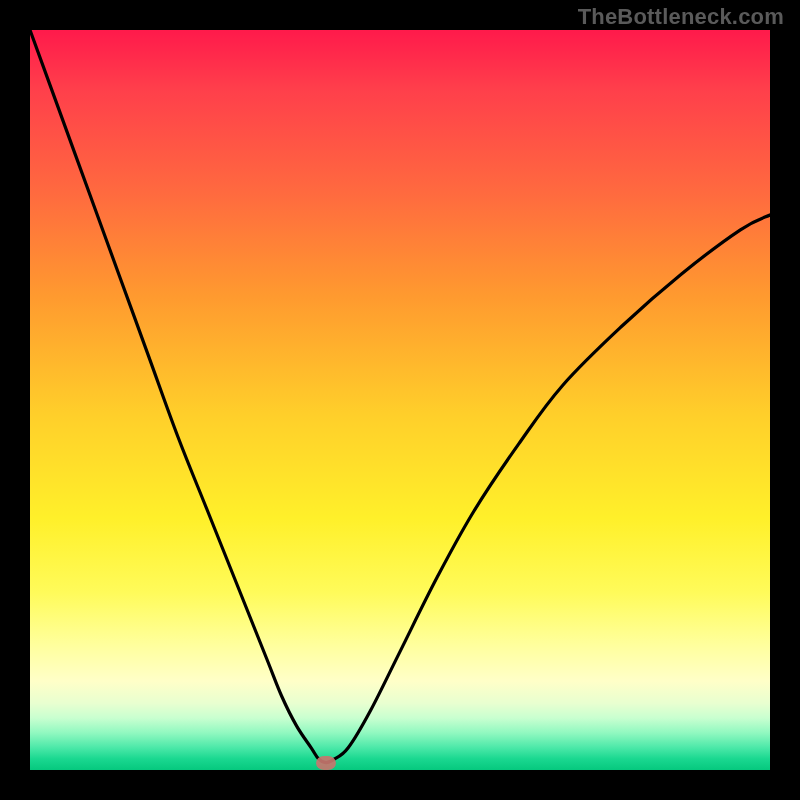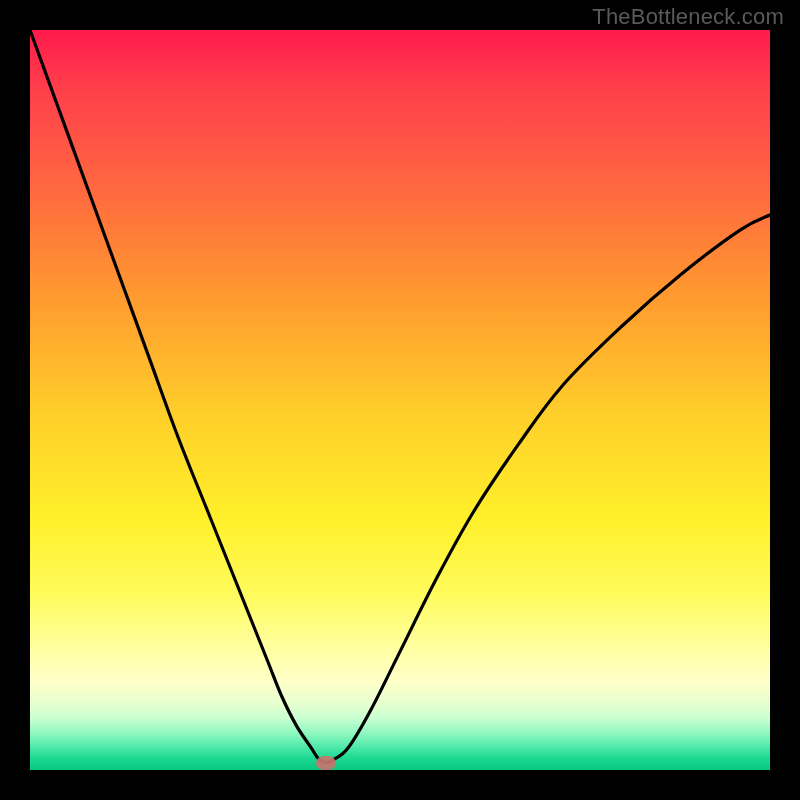--- a/index.html
+++ b/index.html
@@ -9,21 +9,21 @@
     width: 800px;
     height: 800px;
     background: #000;
   }
   .watermark {
     position: absolute;
     top: 4px;
     right: 16px;
     font-family: Arial, Helvetica, sans-serif;
     font-size: 22px;
-    font-weight: 400;
+    font-weight: 700;
     color: #5a5a5a;
     letter-spacing: 0.2px;
     z-index: 50;
     user-select: none;
   }
   .plot-area {
     position: absolute;
     left: 30px;
     top: 30px;
     width: 740px;

